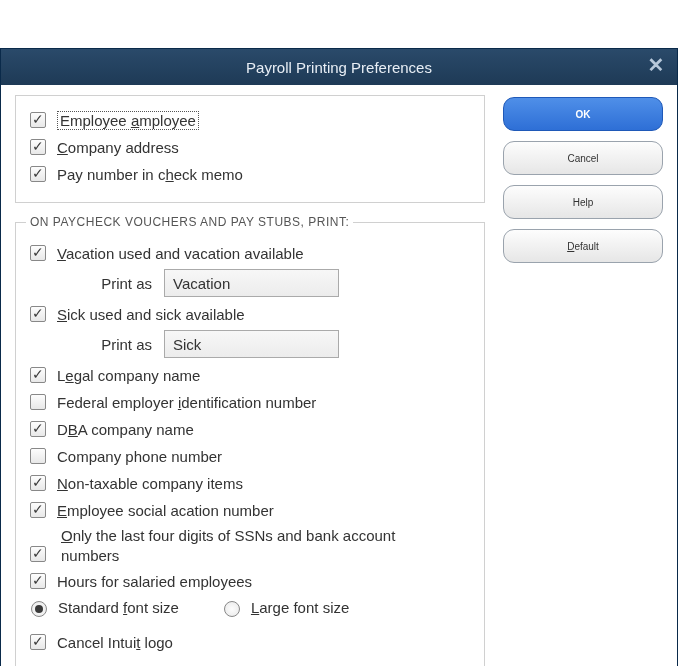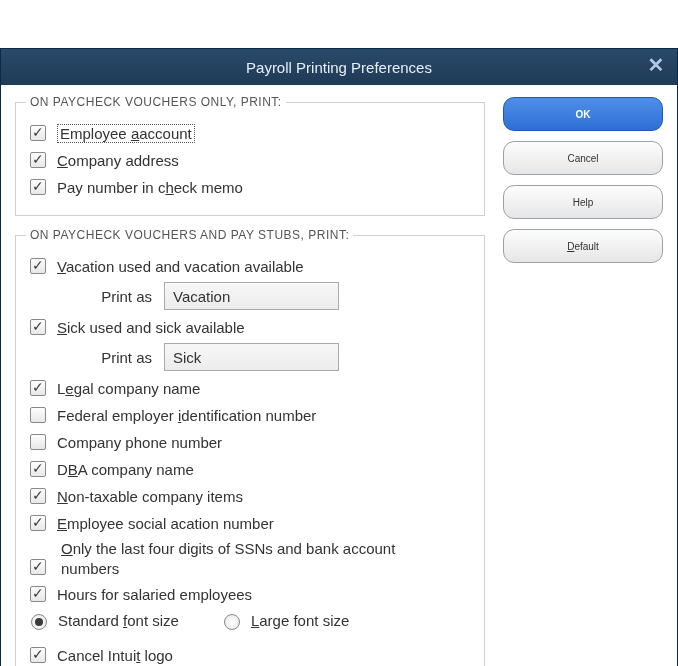--- a/index.html
+++ b/index.html
@@ -113,26 +113,25 @@
 
 <div class="dialog">
   <div class="titlebar">
     <span>Payroll Printing Preferences</span>
     <div class="close">✕</div>
   </div>
   <div class="body">
     <div class="left">
 
       <fieldset class="group">
-        <legend>ON PAYCHECK VOUCHERS ONLY, PRINT:</legend>
 
         <div class="row">
           <input type="checkbox" class="cb" checked="" style="">
           <label>
-            <span class="sel"><span>Employee </span><span class="under">a</span><span>account</span></span>
+            <span class="sel"><span>Employee </span><span class="under">a</span><span>mployee</span></span>
           </label>
         </div>
 
         <div class="row">
           <input type="checkbox" class="cb" checked="" style="">
           <label><span class="under">C</span><span>ompany address</span></label>
         </div>
 
         <div class="row">
           <input type="checkbox" class="cb" checked="" style="">
@@ -165,27 +164,27 @@
           <input type="checkbox" class="cb" checked="" style="">
           <label><span>L</span><span class="under">e</span><span>gal company name</span></label>
         </div>
 
         <div class="row">
           <input type="checkbox" class="cb" style="">
           <label><span>Federal employer </span><span class="under">i</span><span>dentification number</span></label>
         </div>
 
         <div class="row">
+          <input type="checkbox" class="cb" checked="" style="">
+          <label><span>D</span><span class="under">B</span><span>A company name</span></label>
+        </div>
+
+        <div class="row">
           <input type="checkbox" class="cb" style="">
           <label>Company phone number</label>
-        </div>
-
-        <div class="row">
-          <input type="checkbox" class="cb" checked="" style="">
-          <label><span>D</span><span class="under">B</span><span>A company name</span></label>
         </div>
 
         <div class="row">
           <input type="checkbox" class="cb" checked="" style="">
           <label><span class="under">N</span><span>on-taxable company items</span></label>
         </div>
 
         <div class="row">
           <input type="checkbox" class="cb" checked="" style="">
           <label><span class="under">E</span><span>mployee social acation number</span></label>

